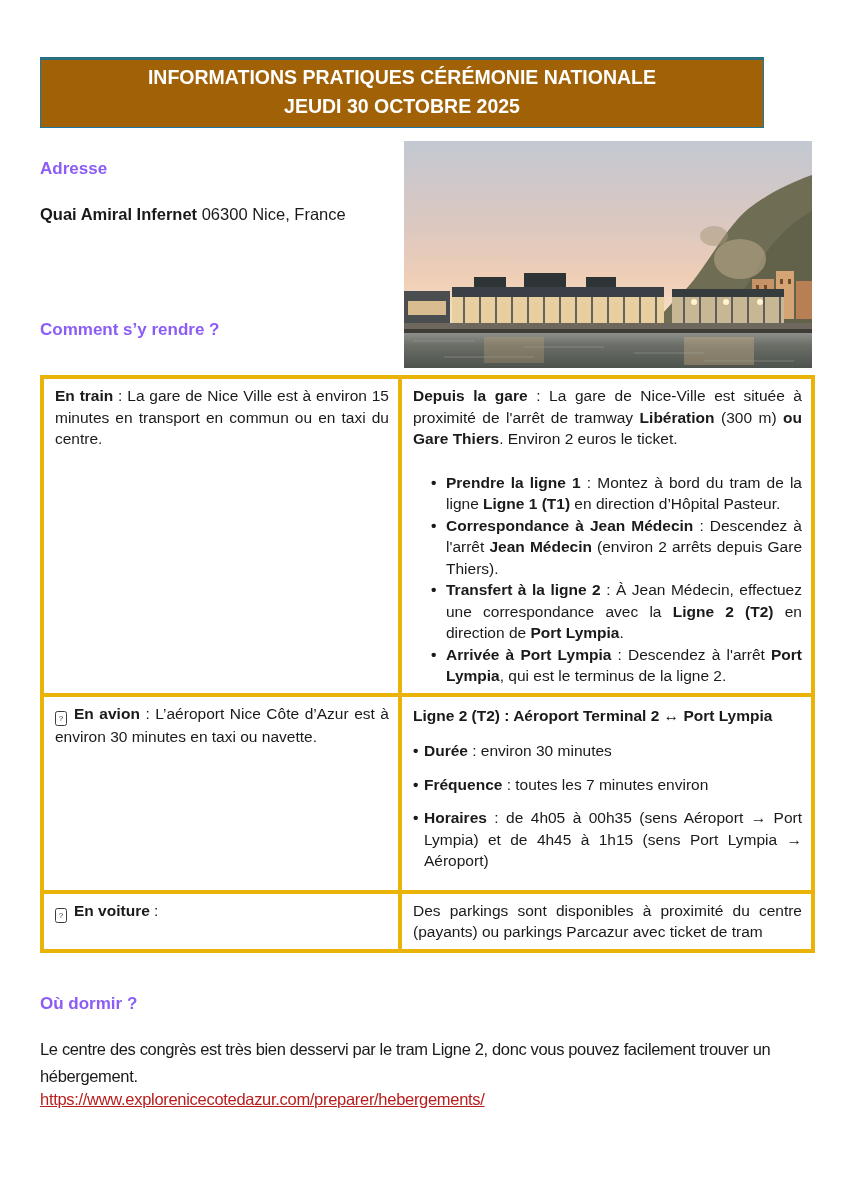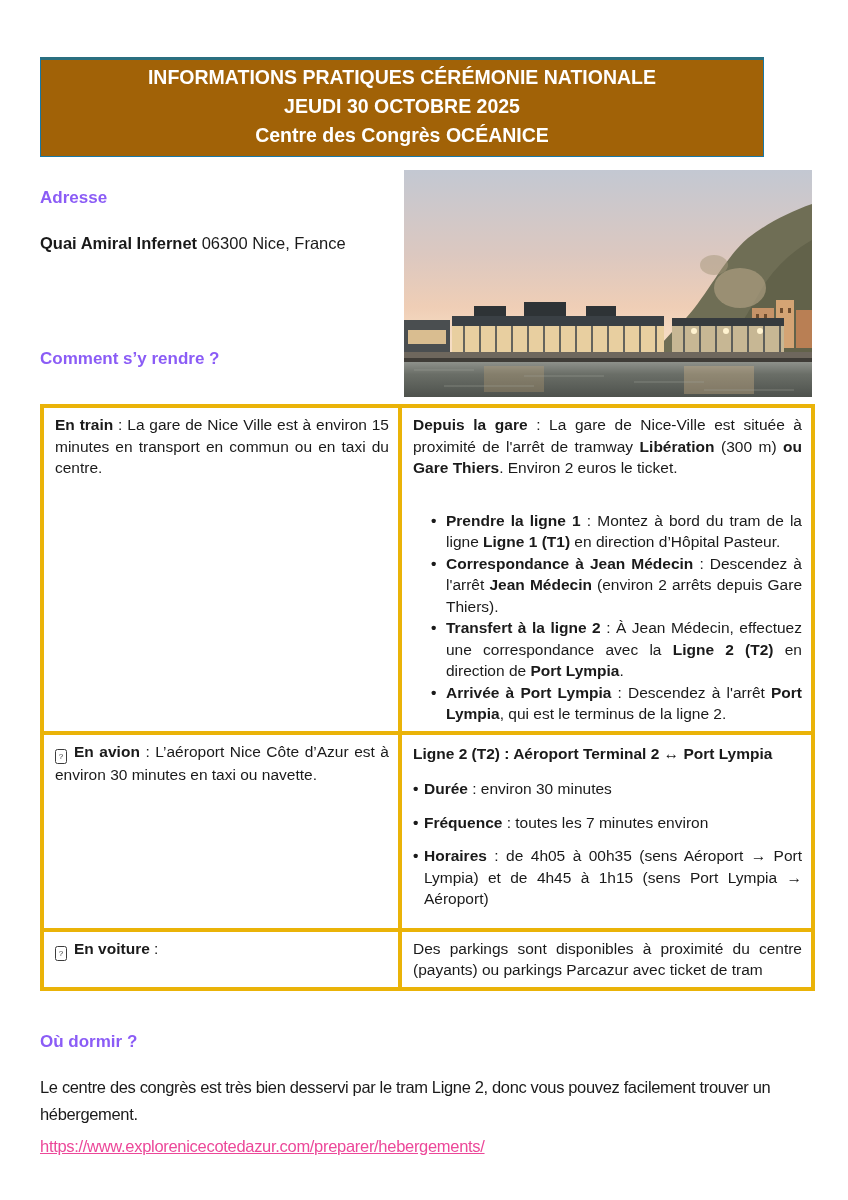--- a/index.html
+++ b/index.html
@@ -52,21 +52,21 @@
     padding: 6px 9px 6px 11px;
     font-size: 15.5px;
     line-height: 21.5px;
   }
   td.col-left { width: 358px; }
   .cell-text { text-align: justify; }
   .row1 { height: 292px; }
   .row2 { height: 186px; }
   .row3 { height: 49px; }
 
-  ul.route-steps { list-style: none; margin-top: 31px; margin-left: 16px; }
+  ul.route-steps { list-style: none; margin-top: 22px; margin-left: 16px; }
   ul.route-steps li {
     position: relative;
     padding-left: 17px;
     text-align: justify;
   }
   ul.route-steps li::before {
     content: "\2022";
     position: absolute; left: 2px; top: 0;
     font-weight: bold;
   }
@@ -103,39 +103,37 @@
   .sleep-para {
     margin-top: 22px;
     font-size: 16.5px;
     line-height: 27px;
     letter-spacing: -0.35px;
     width: 740px;
   }
   .tourism-heading { margin-top: 18px; letter-spacing: -0.2px; }
   .tourism-link {
     display: inline-block;
-    margin-top: 9px;
     font-size: 16.5px;
     letter-spacing: -0.3px;
-    color: #ec4899;
+    color: #b91c1c;
     text-decoration: underline;
   }
 
   .b { font-weight: bold; }
 </style>
 </head>
 <body>
 
 <div class="page">
 
   
   <div class="banner">
     <div>INFORMATIONS PRATIQUES CÉRÉMONIE NATIONALE</div>
     <div>JEUDI 30 OCTOBRE 2025</div>
-    <div>Centre des Congrès OCÉANICE</div>
   </div>
 
   
   <div class="top-row">
     <div class="left-col">
       <h2 class="blue">Adresse</h2>
       <p class="address-line"><span class="b">Quai Amiral Infernet</span><span> 06300 Nice, France</span></p>
       <h2 class="blue push-bottom">Comment s’y rendre ?</h2>
     </div>
 

